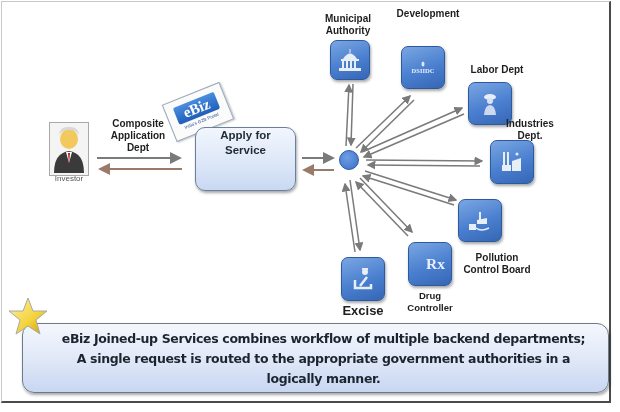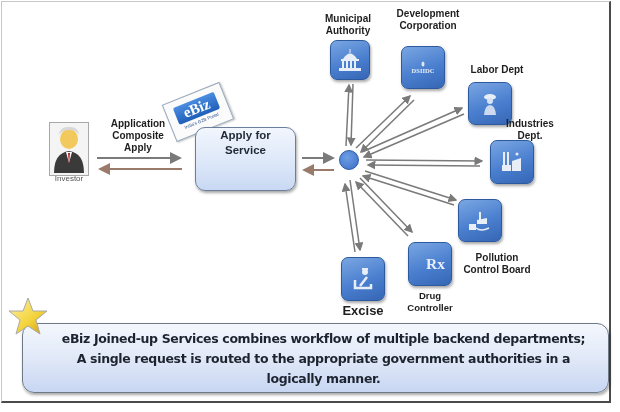--- a/index.html
+++ b/index.html
@@ -69,23 +69,23 @@
     <ellipse cx="19" cy="16" rx="9" ry="10" fill="#f2c95c"></ellipse>
     <path d="M9 12 Q10 3 19 4 Q28 3 29 12 Q26 7 19 7 Q12 7 9 12 Z" fill="#d8d8d8"></path>
     <path d="M4 50 Q4 30 19 28 Q34 30 34 50 Z" fill="#3a3a3a"></path>
     <path d="M16 29 L19 40 L22 29 Z" fill="#ffffff"></path>
     <path d="M18 30 L19 42 L20 30 Z" fill="#b02020"></path>
   </svg>
 </div>
 <div class="investor-caption">Investor</div>
 
 <div class="label" style="left:93px;top:118px;width:90px;font-size:10px;">
+  <div>Composite</div>
   <div>Application</div>
-  <div>Composite</div>
-  <div>Apply</div>
+  <div>Dept</div>
 </div>
 
 <div class="ebiz-card">
   <div class="ebiz-logo">eBiz</div>
   <div class="ebiz-tag">India's G2B Portal</div>
 </div>
 
 <div class="apply-box">
   <span>Apply for</span>
   <span>Service</span>
@@ -105,21 +105,20 @@
     <rect x="7" y="16" width="2" height="7" fill="#e8eef8"></rect>
       <rect x="11" y="16" width="2" height="7" fill="#e8eef8"></rect>
     <rect x="15" y="16" width="2" height="7" fill="#e8eef8"></rect>
       <rect x="19" y="16" width="2" height="7" fill="#e8eef8"></rect>
     <rect x="4" y="23" width="22" height="3" fill="#e8eef8"></rect>
   </svg>
 </div>
 
 <div class="label" style="left:383px;top:8px;width:90px;">
   <div>Development</div>
-  <div>Corporation</div>
 </div>
 <div class="icon-box" style="left:401px;top:46px;width:44px;height:43px;">
   <svg viewBox="0 0 30 30">
     <ellipse cx="15" cy="11" rx="1.5" ry="2.5" fill="#dfe8f7"></ellipse>
     <text x="15" y="20" text-anchor="middle" font-family="Liberation Serif, serif" font-size="6.5" font-weight="bold" fill="#e8eef8">DSIIDC</text>
   </svg>
 </div>
 
 <div class="label" style="left:462px;top:64px;width:70px;">
   <div>Labor Dept</div>

